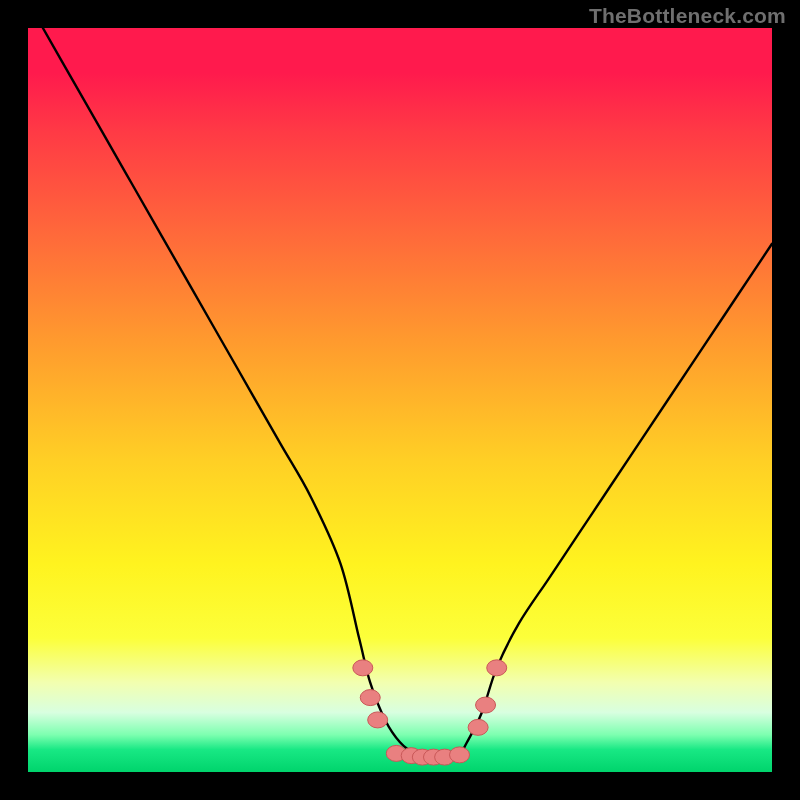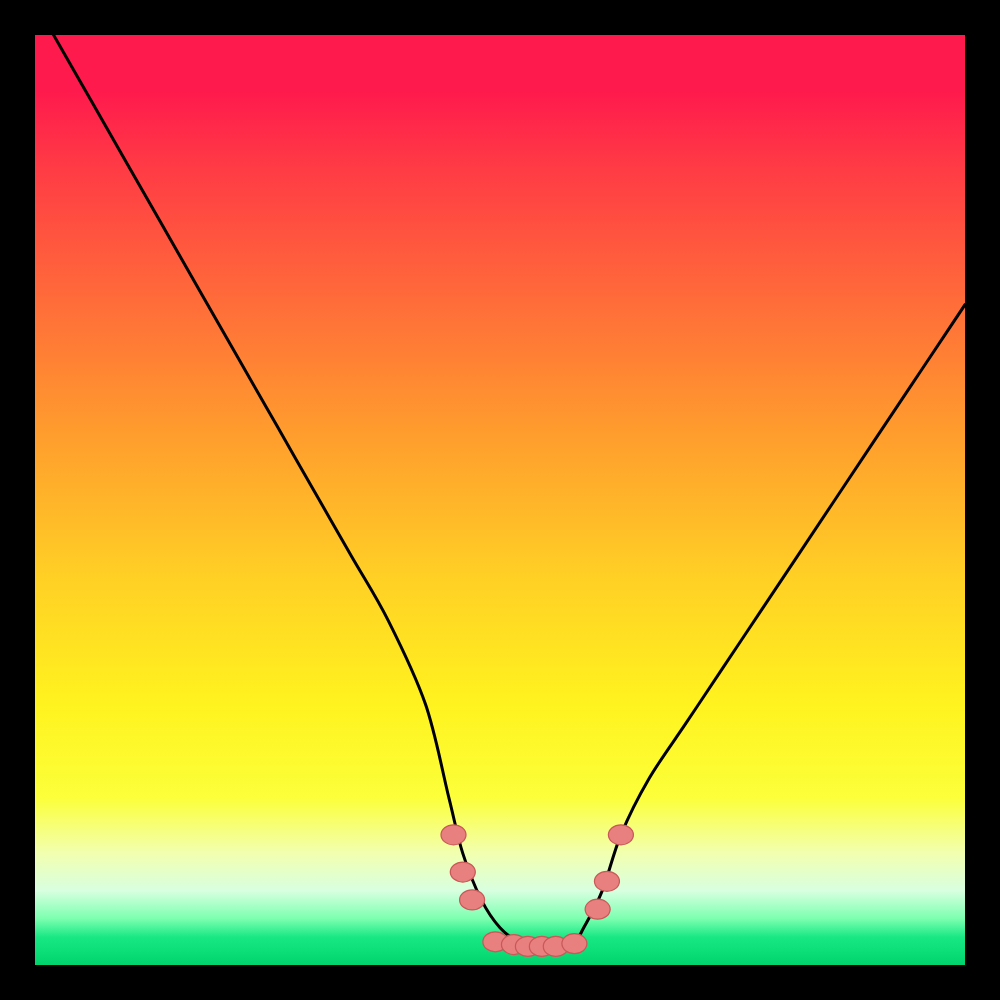--- a/index.html
+++ b/index.html
@@ -84,13 +84,14 @@
           <ellipse cx="394.32" cy="729.12" rx="10" ry="8" fill="#e98080" stroke="#c95858" stroke-width="1"></ellipse>
           <ellipse cx="405.48" cy="729.12" rx="10" ry="8" fill="#e98080" stroke="#c95858" stroke-width="1"></ellipse>
           <ellipse cx="416.64" cy="729.12" rx="10" ry="8" fill="#e98080" stroke="#c95858" stroke-width="1"></ellipse>
           <ellipse cx="431.52" cy="726.89" rx="10" ry="8" fill="#e98080" stroke="#c95858" stroke-width="1"></ellipse>
           <ellipse cx="450.12" cy="699.36" rx="10" ry="8" fill="#e98080" stroke="#c95858" stroke-width="1"></ellipse>
           <ellipse cx="457.56" cy="677.04" rx="10" ry="8" fill="#e98080" stroke="#c95858" stroke-width="1"></ellipse>
           <ellipse cx="468.72" cy="639.84" rx="10" ry="8" fill="#e98080" stroke="#c95858" stroke-width="1"></ellipse>
         </g>
     </svg>
   </div>
+  <div class="attribution">TheBottleneck.com</div>
 </div>
 
 </body></html>

